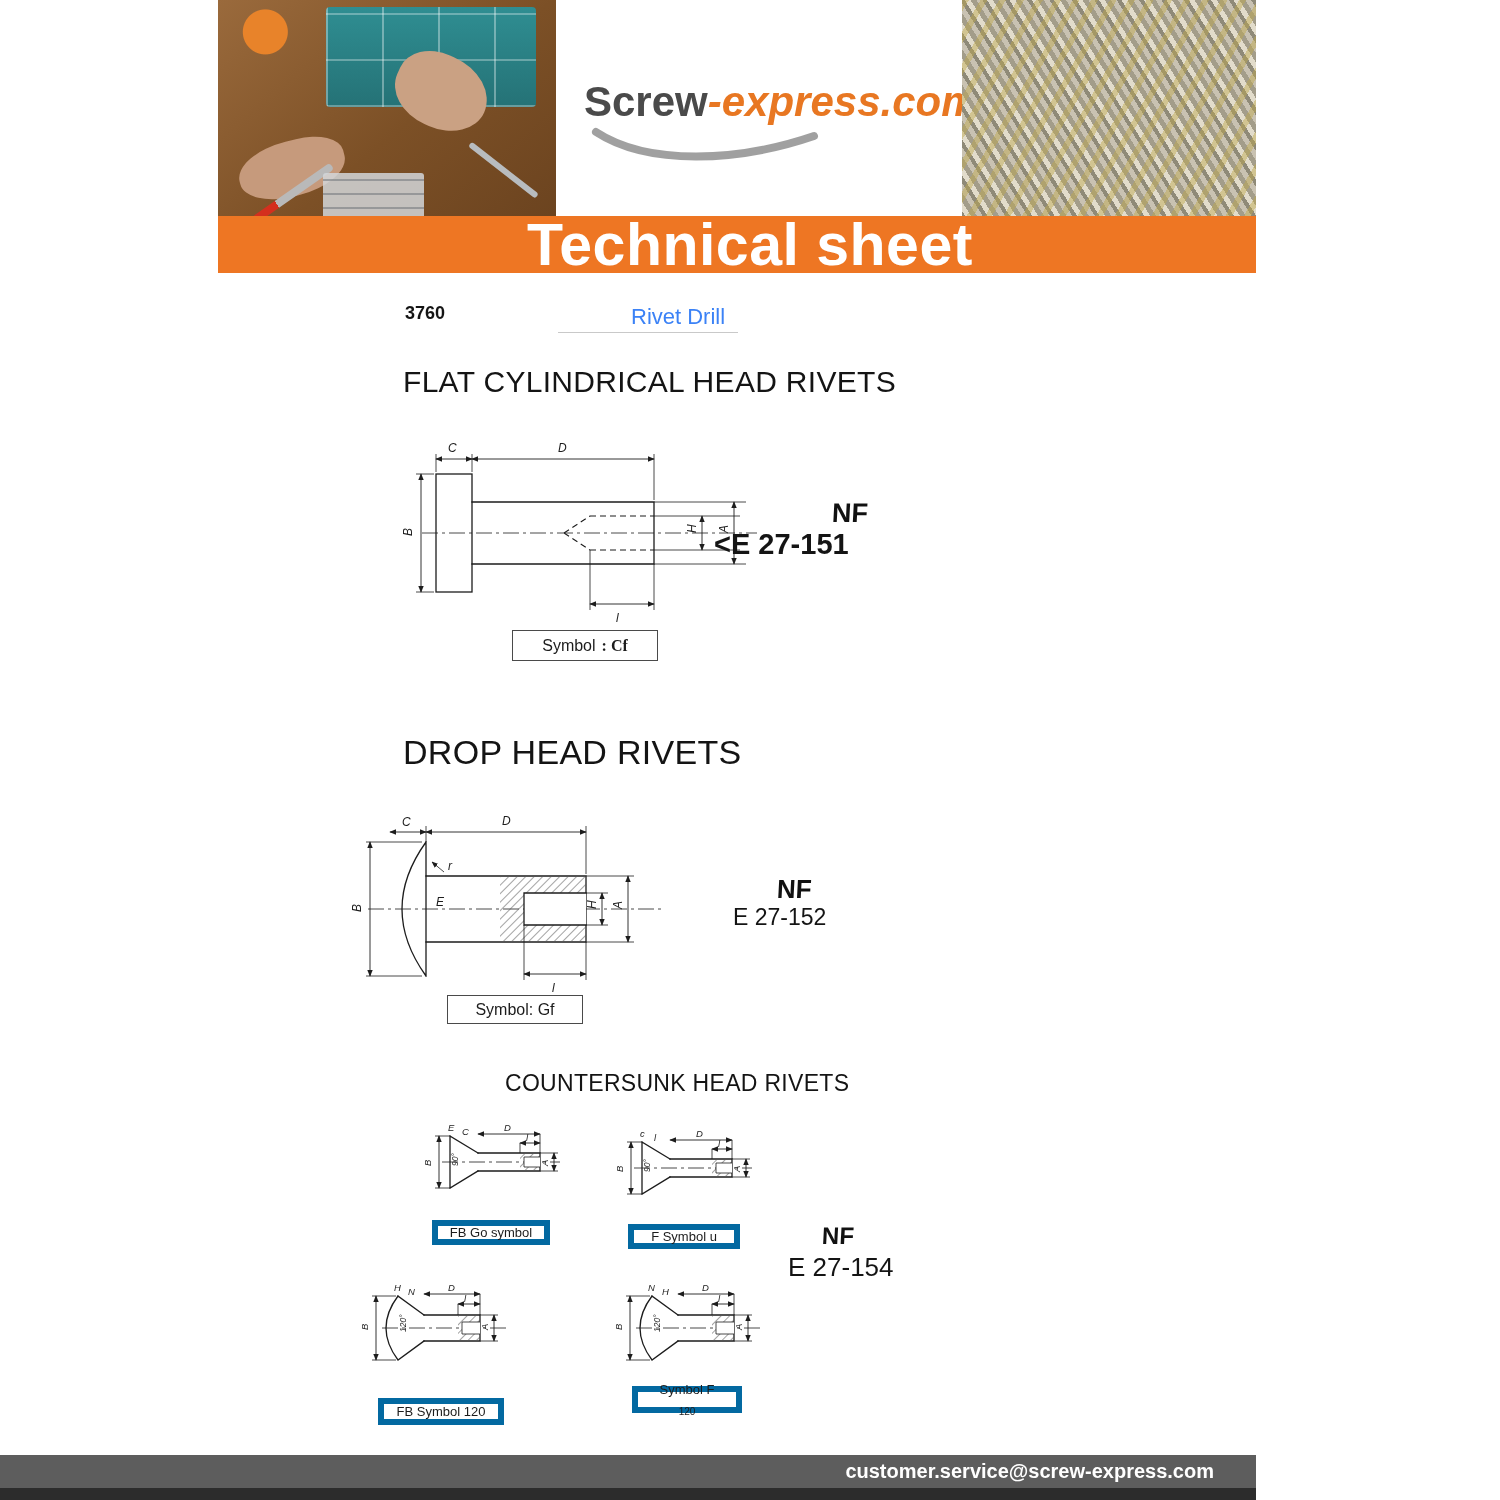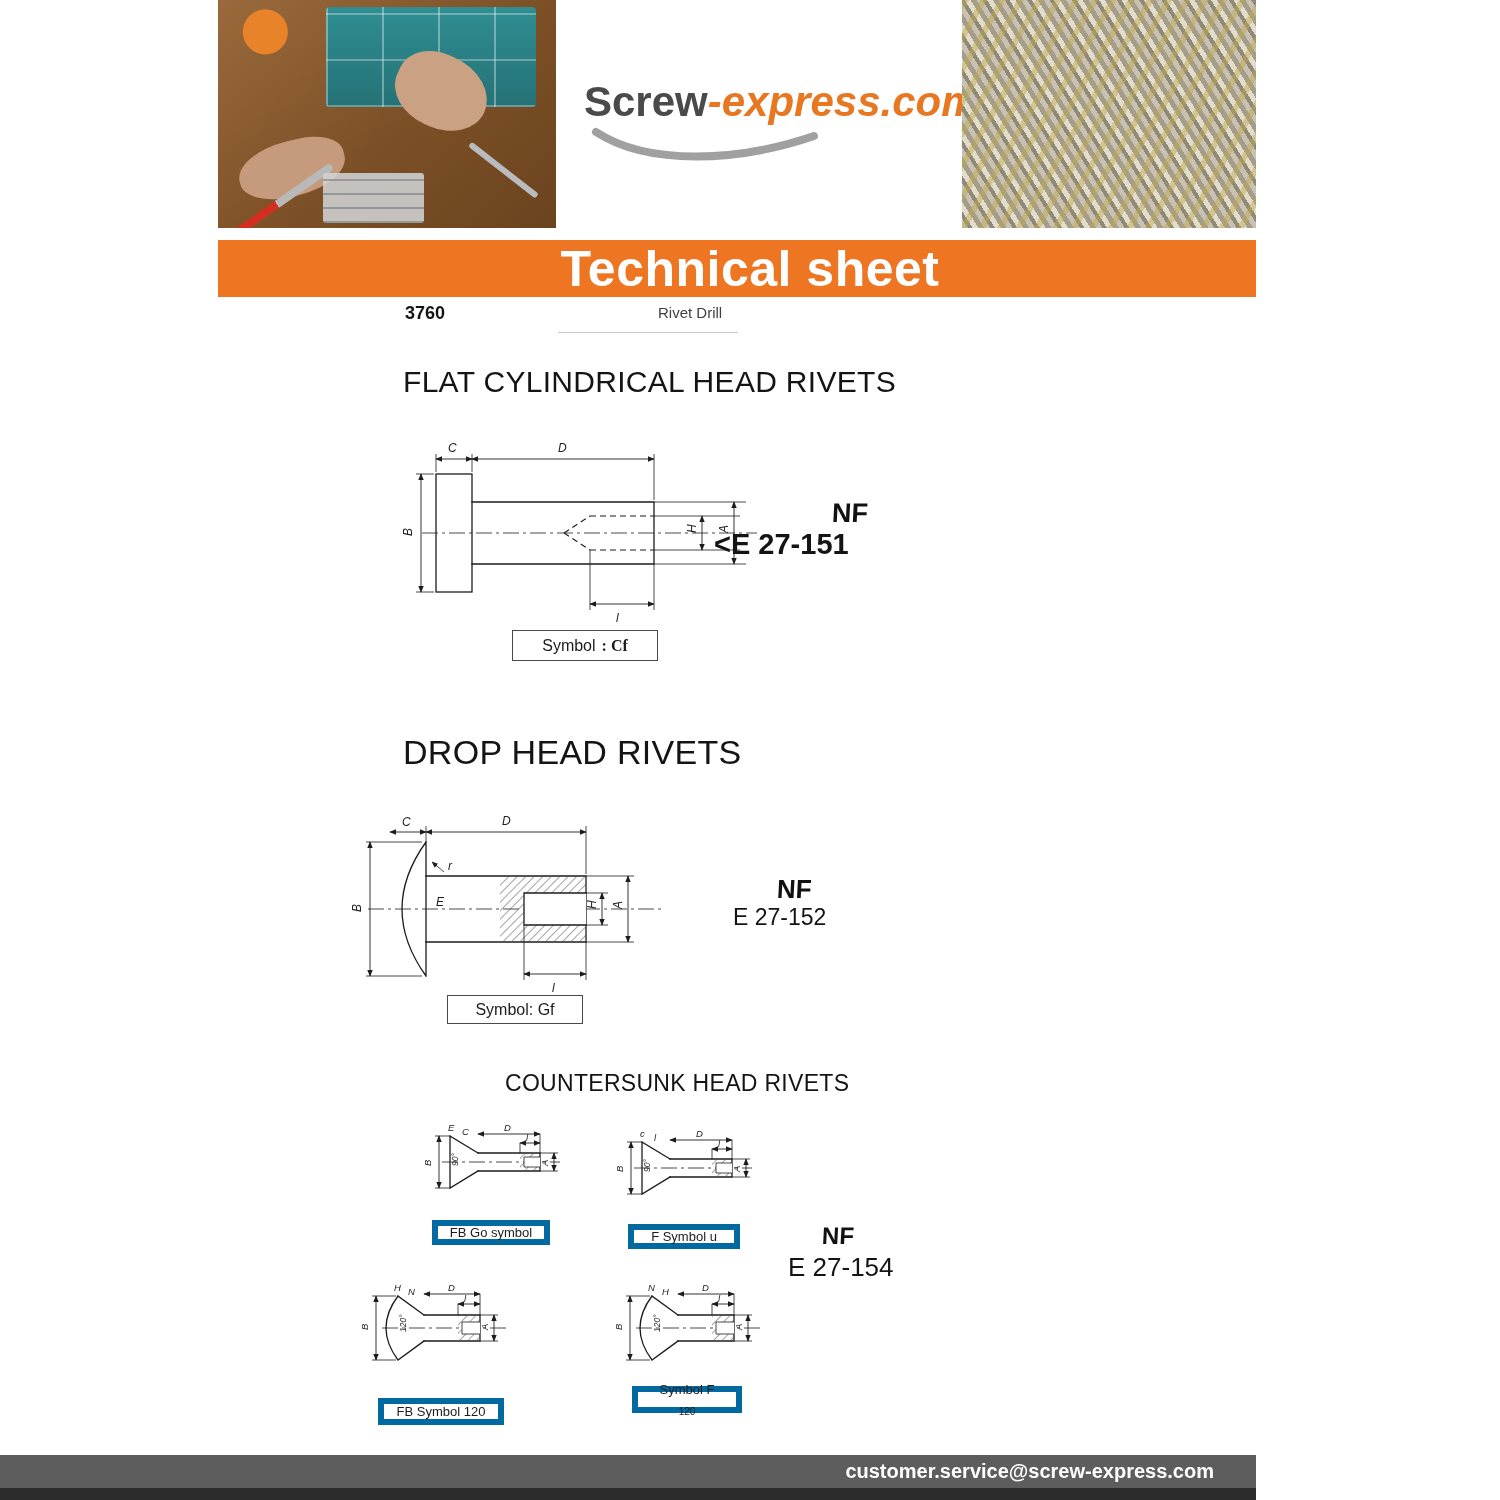--- a/index.html
+++ b/index.html
@@ -33,27 +33,27 @@
       repeating-linear-gradient(58deg,#c9c2b2 0 5px,#8f8a78 5px 9px,#e2dccb 9px 14px,#a39d8a 14px 19px);}
 
   
   .logo-area{left:556px;top:0;width:406px;height:228px;background:#fff;}
   .logo-line{position:absolute;left:28px;top:78px;white-space:nowrap;font-size:42px;font-weight:bold;}
   .logo-primary{color:#4a4a4a;}
   .logo-secondary{color:#e87722;font-style:italic;}
   .swoosh{position:absolute;left:34px;top:124px;}
 
   
-  .banner{left:218px;top:240px;width:1064px;height:57px;background:#ee7623;
+  .banner{left:218px;top:216px;width:1064px;height:57px;background:#ee7623;
     display:flex;align-items:center;justify-content:center;
-    color:#fff;font-size:50px;font-weight:bold;letter-spacing:.5px;}
+    color:#fff;font-size:59px;font-weight:bold;letter-spacing:.5px;}
 
   
   .ref-num{left:405px;top:303px;font-size:18px;font-weight:bold;color:#141414;}
-  .ref-label{left:658px;top:304px;font-size:15px;color:#404040;}
+  .ref-label{left:631px;top:304px;font-size:22px;color:#3b82f6;}
   .ref-underline{left:558px;top:332px;width:180px;height:1px;background:#c9c9c9;}
 
   
   .sec-title{color:#141414;font-weight:400;letter-spacing:.3px;white-space:nowrap;}
   .t-flat{left:403px;top:365px;font-size:30px;}
   .t-drop{left:403px;top:733px;font-size:34px;}
   .t-cs{left:505px;top:1070px;font-size:23px;font-weight:500;}
 
   
   .nf{font-weight:bold;color:#111;transform:skewX(-3deg);white-space:nowrap;}

